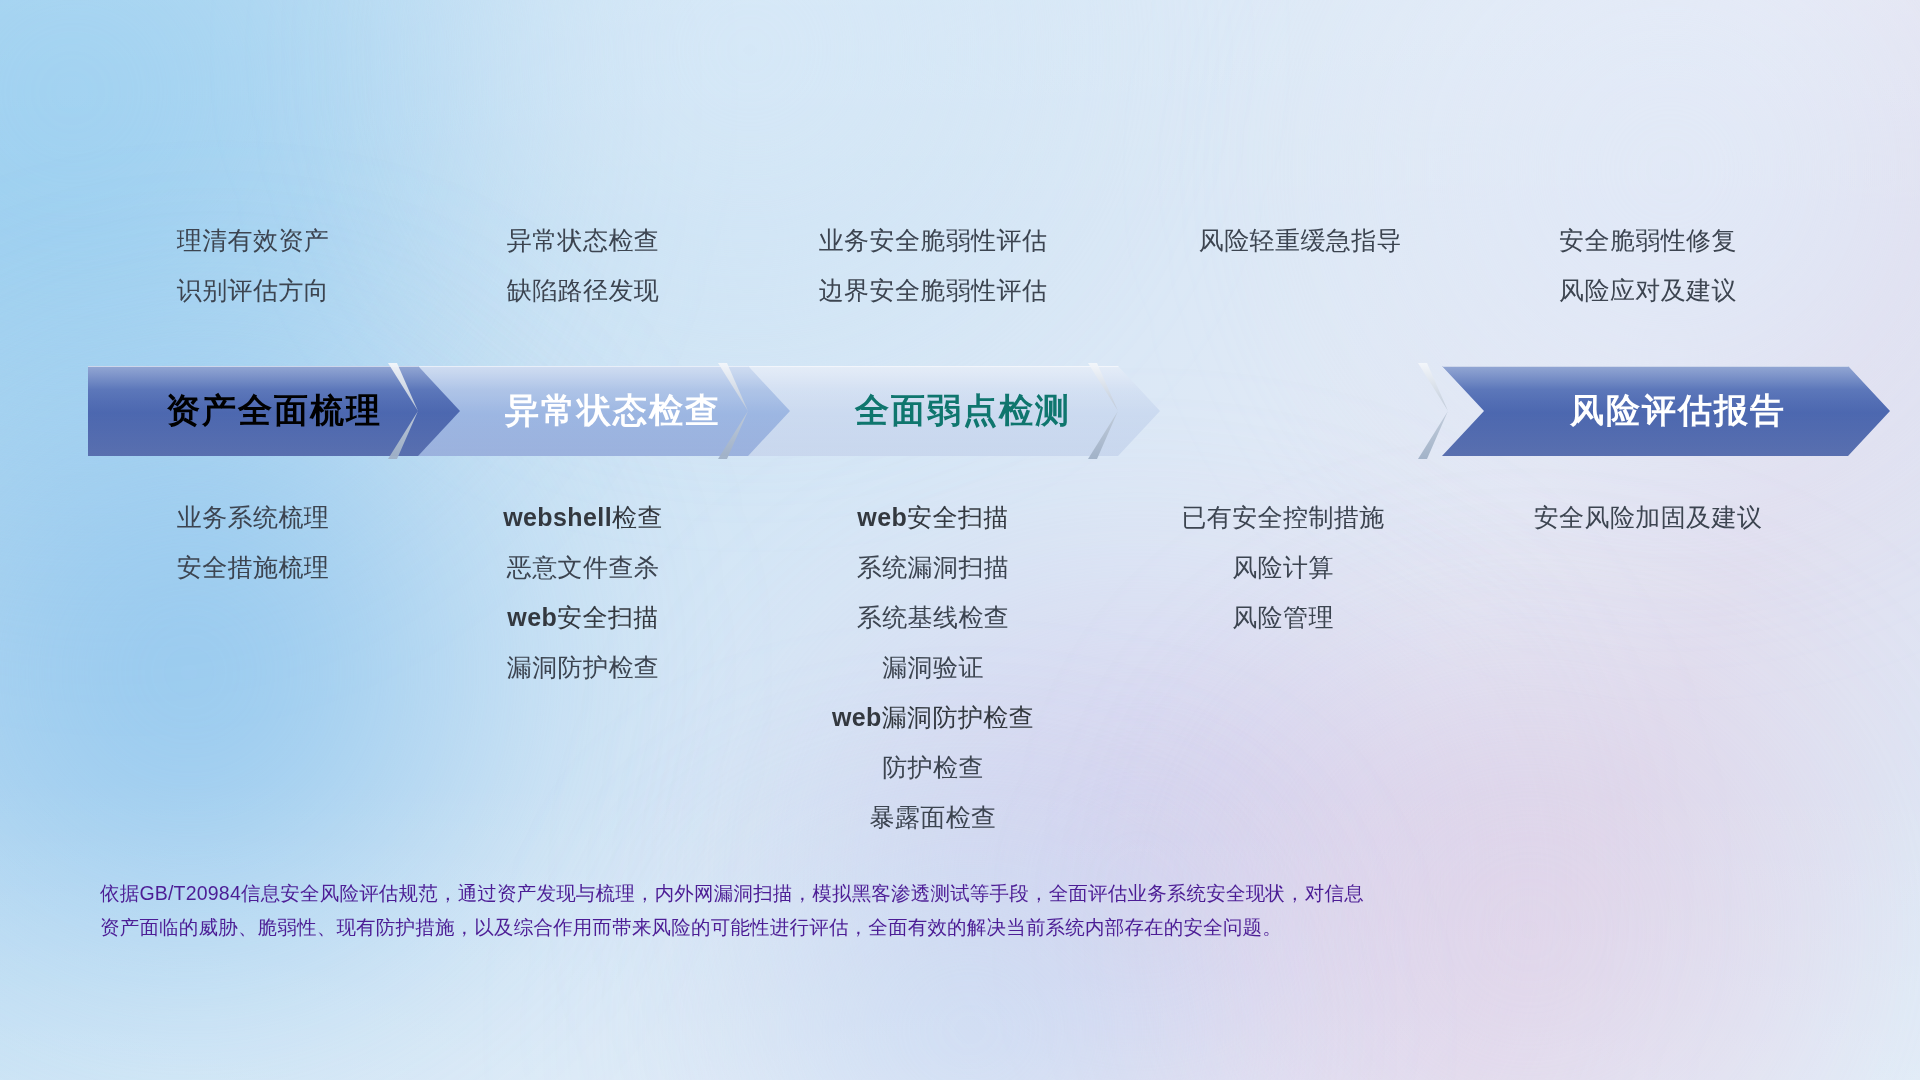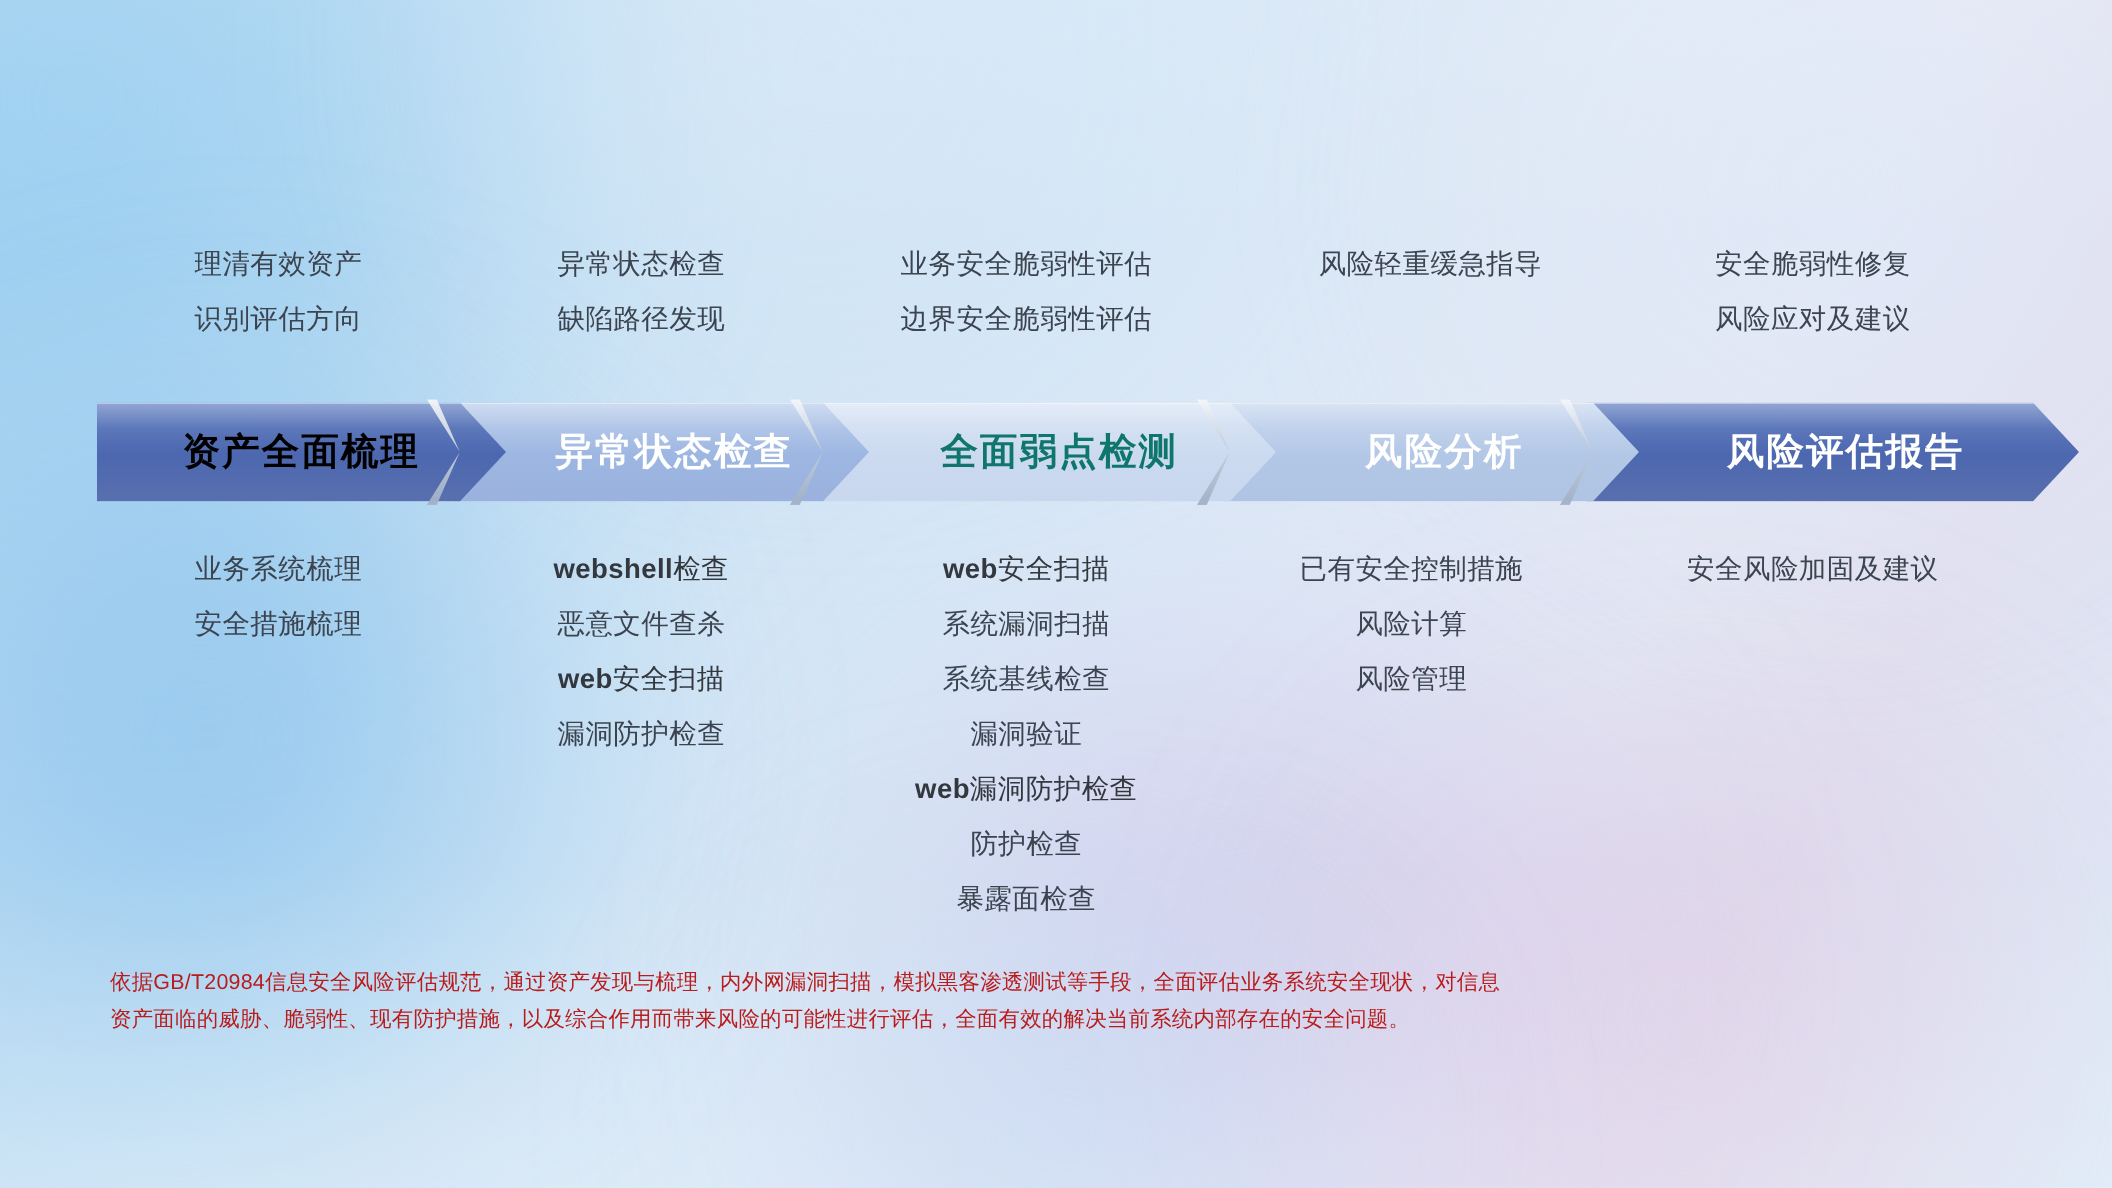--- a/index.html
+++ b/index.html
@@ -98,21 +98,21 @@
     clip-path:polygon(0 0, 30px 50%, 0 100%, 9px 100%, 30px 50%, 9px 0);
     background:linear-gradient(180deg,#f4f7fb,#c4cedb 45%,#9fb0c6 100%);
     opacity:.95;
   }
 
   
   .note{
     position:absolute;
     left:100px; top:876px; width:1560px;
     font-size:19.5px; line-height:34px;
-    color:#b91c1c;
+    color:#4c1d95;
     letter-spacing:.2px;
   }
   .note p{ margin:0; }
 </style>
 </head>
 <body>
 
 <div class="bg">
   <div class="bg bg-base"></div>
   <div class="bg-blob blob-a"></div>
@@ -161,26 +161,20 @@
         <div class="sheen"></div>
         <div class="edge"></div>
         <div class="label" style="color: rgb(255, 255, 255); margin-left: 24px;">异常状态检查</div>
       </div>
       <div class="arrow clip-mid" style="left: 654px; width: 418px; z-index: 8;">
         <div class="face" style="background: linear-gradient(rgb(215, 227, 244) 0%, rgb(203, 218, 240) 55%, rgb(195, 211, 236) 100%);"></div>
         <div class="sheen"></div>
         <div class="edge"></div>
         <div class="label" style="color: #0f766e; margin-left: 24px;">全面弱点检测</div>
       </div>
-      <div class="arrow clip-mid" style="left: 1024px; width: 378px; z-index: 7;">
-        <div class="face" style="background: linear-gradient(rgb(198, 214, 238) 0%, rgb(178, 199, 230) 55%, rgb(167, 189, 225) 100%);"></div>
-        <div class="sheen"></div>
-        <div class="edge"></div>
-        <div class="label" style="color: rgb(255, 255, 255); margin-left: 24px;">风险分析</div>
-      </div>
       <div class="arrow clip-mid" style="left: 1354px; width: 448px; z-index: 6;">
         <div class="face" style="background: linear-gradient(rgb(91, 121, 189) 0%, rgb(78, 106, 178) 40%, rgb(70, 95, 166) 100%);"></div>
         <div class="sheen"></div>
         <div class="edge"></div>
         <div class="label" style="color: rgb(255, 255, 255); margin-left: 24px;">风险评估报告</div>
       </div>
       <div class="divider" style="left: 300px; z-index: 20;"></div>
       <div class="divider" style="left: 630px; z-index: 20;"></div>
       <div class="divider" style="left: 1000px; z-index: 20;"></div>
       <div class="divider" style="left: 1330px; z-index: 20;"></div>

